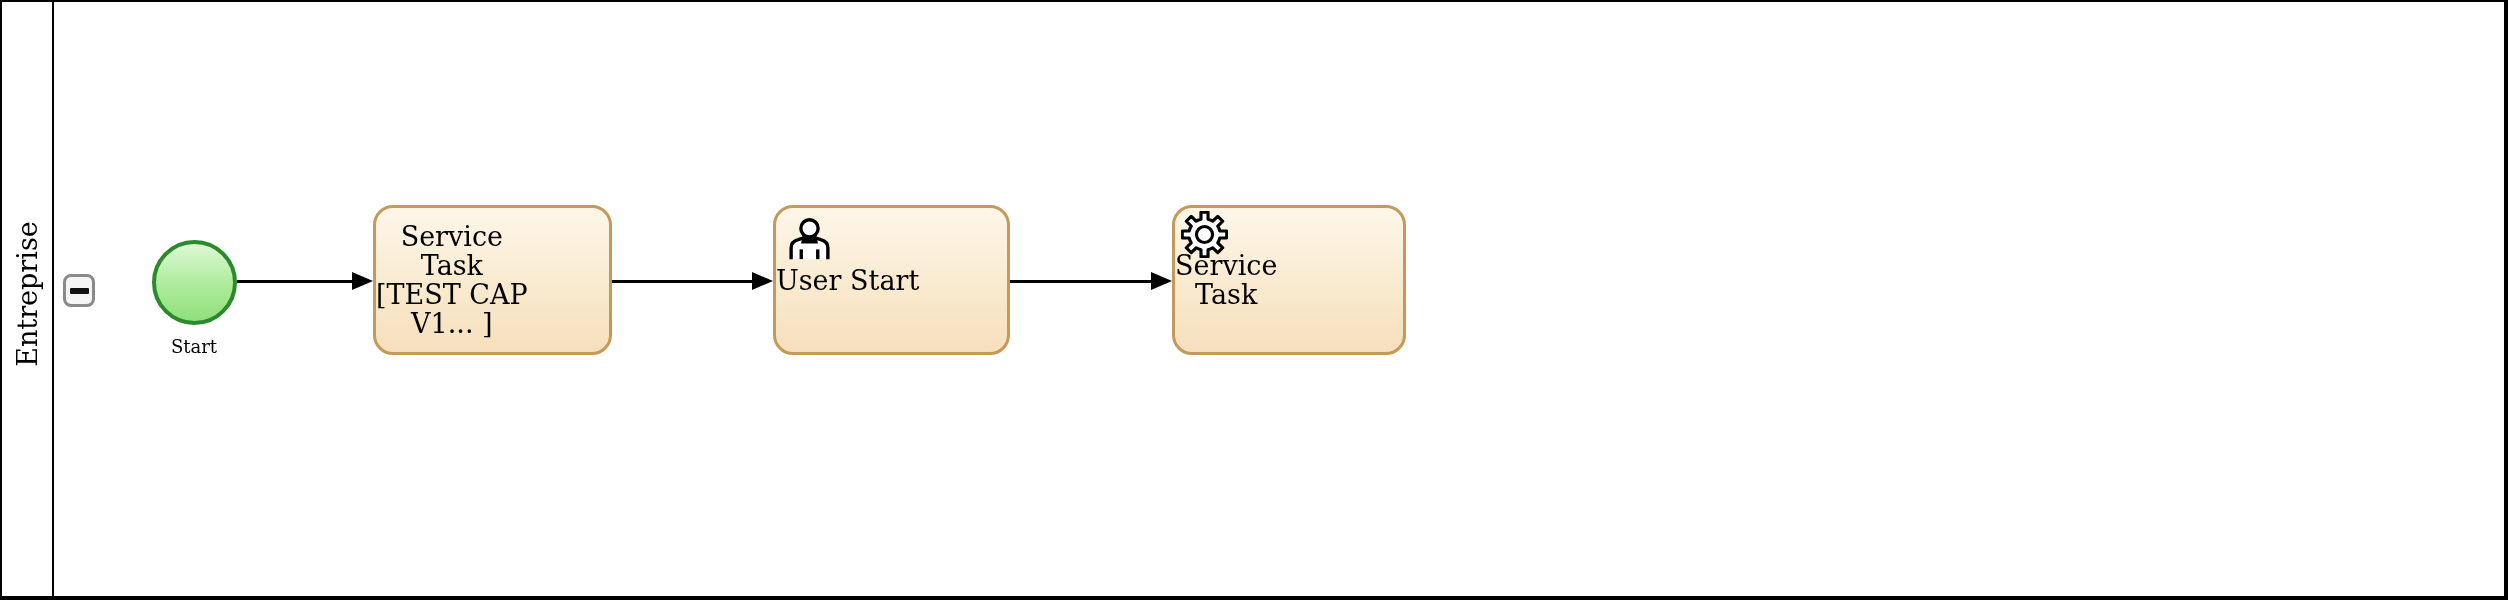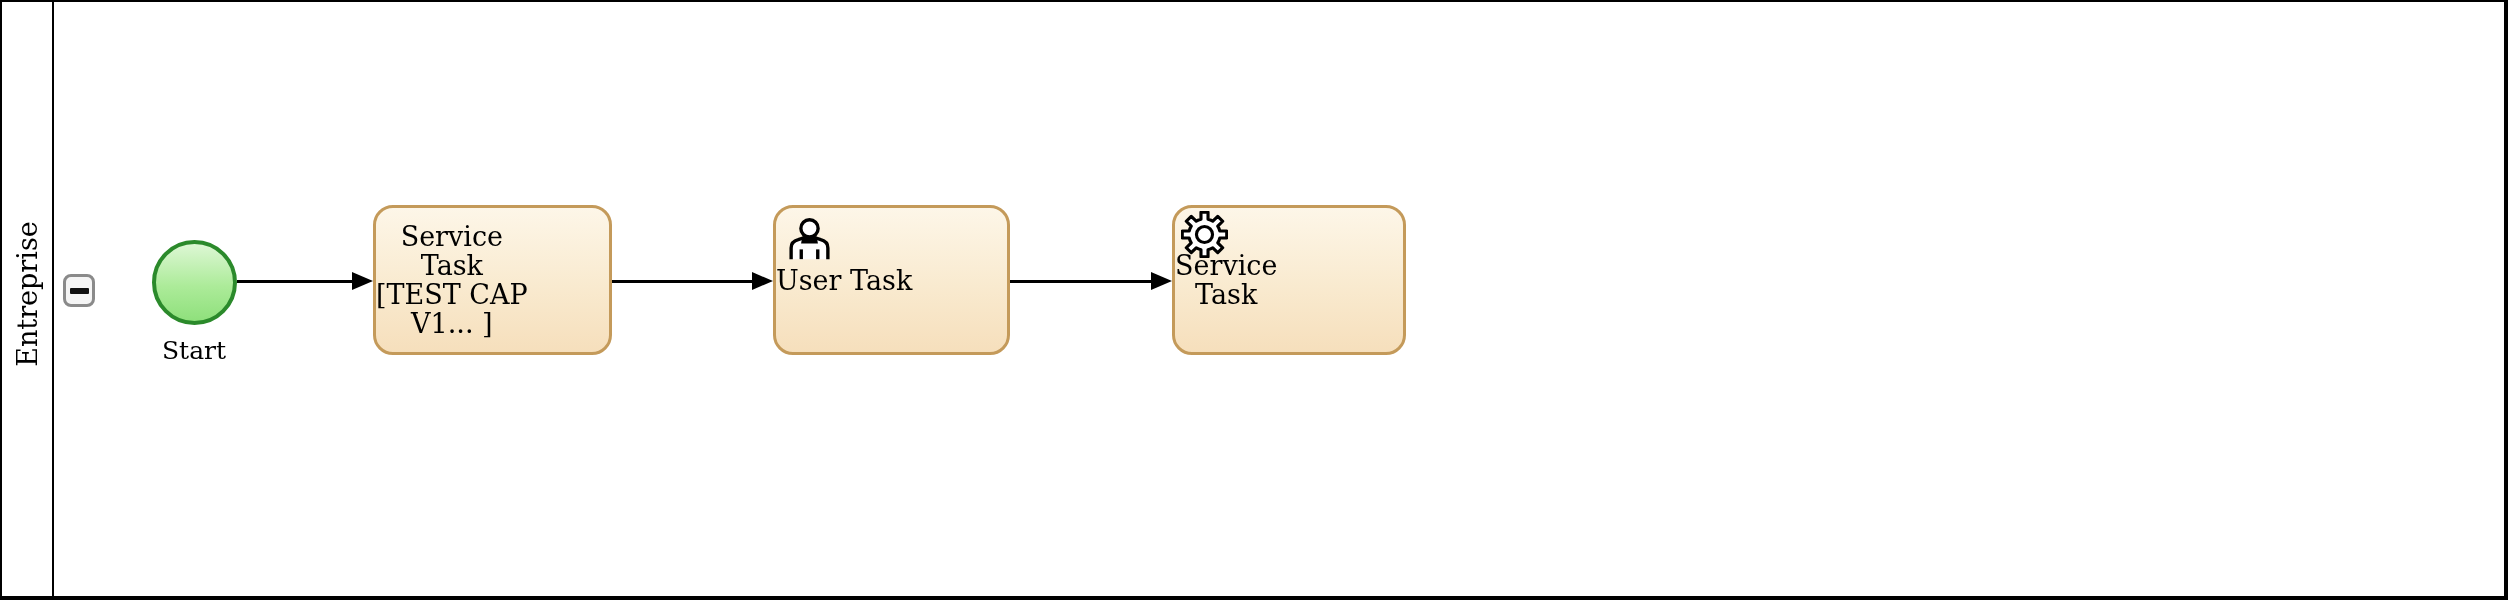--- a/index.html
+++ b/index.html
@@ -61,21 +61,21 @@
     box-sizing: border-box;
     border: 4px solid #2b8a2b;
     border-radius: 50%;
     background: linear-gradient(to bottom, #ddf7d4 0%, #aceb99 55%, #8fe07c 100%);
   }
   #start-label {
     position: absolute;
     left: 112px; top: 334px;
     width: 160px;
     text-align: center;
-    font-size: 25px;
+    font-size: 18px;
     color: #000000;
   }
   .task {
     position: absolute;
     top: 203px;
     height: 150px;
     box-sizing: border-box;
     border: 3px solid #c49a5a;
     border-radius: 20px;
     background: linear-gradient(to bottom, #fdf6e8 0%, #f9eacf 55%, #f6dfbc 100%);
@@ -149,21 +149,21 @@
   <div class="flow-head" id="flow-2-head"></div>
 
   <div class="task" id="task-user">
     <svg class="task-icon" id="user-icon" viewBox="0 0 24 24">
       <path d="M2.2,23 L2.2,17 Q2.2,13.6 6,12.6 L9,11.6 L15,11.6 L18,12.6 Q21.8,13.6 21.8,17 L21.8,23" fill="#ffffff" stroke="#000000" stroke-width="1.8" stroke-linejoin="round"></path>
       <path d="M8.6,11.4 L15.4,11.4 L15.9,14.2 L8.1,14.2 Z" fill="#000000" stroke="#000000" stroke-width="1"></path>
       <line x1="7.6" y1="23" x2="7.6" y2="17.8" stroke="#000000" stroke-width="1.8"></line>
       <line x1="16.4" y1="23" x2="16.4" y2="17.8" stroke="#000000" stroke-width="1.8"></line>
       <circle cx="12" cy="6.6" r="4.6" fill="#ffffff" stroke="#000000" stroke-width="1.8"></circle>
     </svg>
-    <div class="task-label">User Task</div>
+    <div class="task-label">User Start</div>
   </div>
 
   <div class="flow-line" id="flow-3-line"></div>
   <div class="flow-head" id="flow-3-head"></div>
 
   <div class="task" id="task-service-2">
     <svg class="task-icon" id="gear-icon" viewBox="0 0 24 24">
       <path d="M19.79,10.20 L23.36,10.20 L23.36,13.80 L19.79,13.80
                A8,8 0 0 1 18.78,16.24 L21.30,18.76 L18.76,21.30 L16.24,18.78
                A8,8 0 0 1 13.80,19.79 L13.80,23.36 L10.20,23.36 L10.20,19.79

